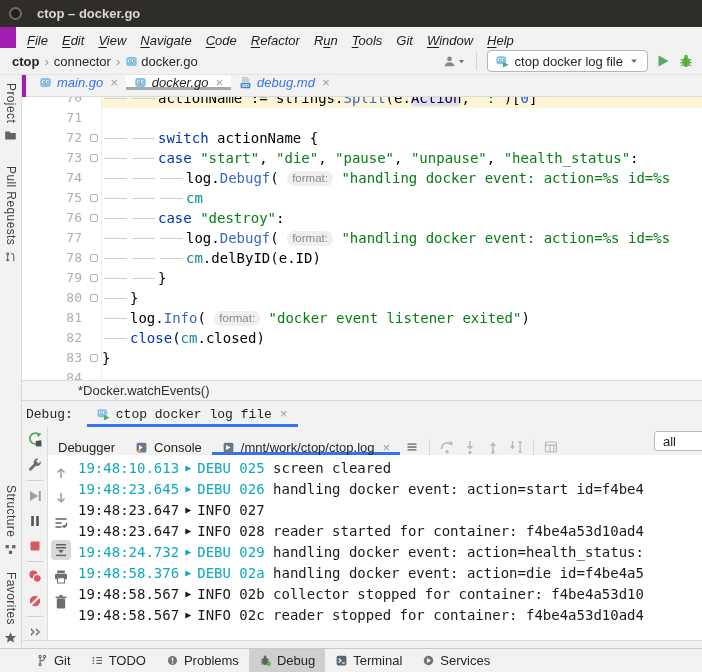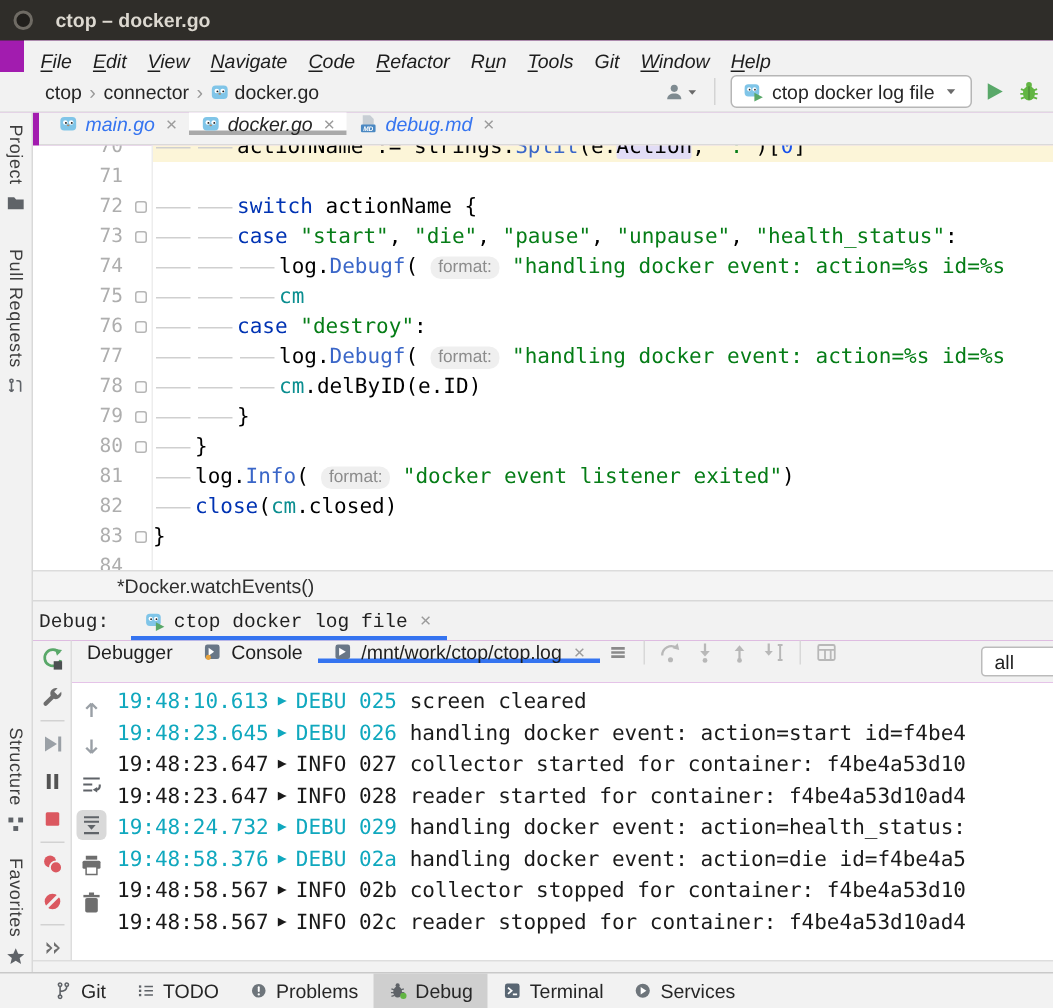--- a/index.html
+++ b/index.html
@@ -18,21 +18,21 @@
   
   #menubar{position:absolute;left:16px;top:27px;right:0;height:21px;background:#F2F2F2;display:flex;align-items:flex-end;padding-left:4px;font-style:italic;}
   .mitem{padding:0 7px;font-size:13px;color:#1d1d1d;}
   .mitem u{text-underline-offset:2px;}
 
   
   #navbar{position:absolute;left:0;top:48px;right:0;height:27px;background:#F2F2F2;border-bottom:1px solid #E3E3E3;
           display:flex;align-items:center;padding:0 8px 0 12px;}
   #crumbs{display:flex;align-items:center;gap:3px;flex:1;font-size:13px;}
   .crumb{color:#262626;}
-  .crumb.bold{font-weight:normal;margin-left:18px;}
+  .crumb.bold{font-weight:bold;}
   .crumb-sep{color:#9a9a9a;padding:0 2px;}
   #runbar{display:flex;align-items:center;gap:7px;}
   .vdiv{width:1px;height:18px;background:#D4D4D4;margin:0 3px;}
   #runcfg{display:flex;align-items:center;gap:6px;background:#fff;border:1px solid #B6B6B6;border-radius:4px;height:22px;padding:0 8px;font-size:13px;color:#262626;}
   #user-cluster{display:flex;align-items:center;gap:1px;}
 
   
   #stripe{position:absolute;left:0;top:75px;width:22px;height:573px;background:#F2F2F2;border-right:1px solid #D9D9D9;
           display:flex;flex-direction:column;justify-content:space-between;align-items:center;}
   #stripeTop,#stripeBottom{display:flex;flex-direction:column;align-items:center;}
@@ -83,21 +83,21 @@
 
   
   #dbgcol1{position:absolute;left:22px;top:427px;width:26px;height:213px;background:#F2F2F2;border-right:1px solid #DDDDDD;
            display:flex;flex-direction:column;align-items:center;padding-top:5px;gap:9px;}
   #dbgcol2{position:absolute;left:48px;top:455px;width:26px;height:185px;background:#fff;
            display:flex;flex-direction:column;align-items:center;padding-top:10px;gap:9px;}
   .hsep{width:16px;height:1px;background:#D2D2D2;margin:-2px 0;}
   .selic{background:#D9D9D9;border-radius:4px;padding:2px;width:20px;height:20px;}
 
   
-  #dbgtoolbar{position:absolute;left:48px;top:427px;right:0;height:28px;background:#F2F2F2;display:flex;align-items:flex-start;}
+  #dbgtoolbar{position:absolute;left:48px;top:427px;right:0;height:28px;background:#F2F2F2;display:flex;align-items:flex-end;}
   #dbg-tabs{display:flex;align-items:stretch;}
   .dtab{display:flex;align-items:center;gap:6px;padding:0 10px;font-size:13px;color:#1f1f1f;}
   .dtab.active{box-shadow:inset 0 -3px 0 var(--accent-blue,#3574F0);}
   #dbg-actions{display:flex;align-items:center;gap:7px;margin-left:4px;}
   .vsep{width:1px;height:16px;background:#D8D8D8;margin:0 2px;}
   #log-filter{margin-left:auto;margin-right:-4px;width:52px;height:20px;align-self:center;background:#fff;
               border:1px solid #BBBBBB;border-radius:3px;display:flex;align-items:center;padding-left:8px;font-size:13px;}
 
   
   #logarea{position:absolute;left:74px;top:455px;right:0;height:185px;background:#fff;overflow:hidden;padding:2px 0 0 4px;}
@@ -572,21 +572,21 @@
           <rect x="2.6" y="2.6" width="10.8" height="1.6"></rect>
           <rect x="6.3" y="1" width="3.4" height="1.8"></rect>
         </svg>
       </span>
     </div>
 
   <div id="logarea">
     <div id="log-lines">
         <div class="lrow"><span class="lt lvl-DEBU">19:48:10.613</span><span class="la lvl-DEBU"> ▶ </span><span class="lg lvl-DEBU">DEBU 025</span><span class="lm"> screen cleared</span></div>
         <div class="lrow"><span class="lt lvl-DEBU">19:48:23.645</span><span class="la lvl-DEBU"> ▶ </span><span class="lg lvl-DEBU">DEBU 026</span><span class="lm"> handling docker event: action=start id=f4be4</span></div>
-        <div class="lrow"><span class="lt lvl-INFO">19:48:23.647</span><span class="la lvl-INFO"> ▶ </span><span class="lg lvl-INFO">INFO 027</span><span class="lm"> collector started for container: f4be4a53d10</span></div>
+        <div class="lrow"><span class="lt lvl-INFO">19:48:23.647</span><span class="la lvl-INFO"> ▶ </span><span class="lg lvl-INFO">INFO 027</span></div>
         <div class="lrow"><span class="lt lvl-INFO">19:48:23.647</span><span class="la lvl-INFO"> ▶ </span><span class="lg lvl-INFO">INFO 028</span><span class="lm"> reader started for container: f4be4a53d10ad4</span></div>
         <div class="lrow"><span class="lt lvl-DEBU">19:48:24.732</span><span class="la lvl-DEBU"> ▶ </span><span class="lg lvl-DEBU">DEBU 029</span><span class="lm"> handling docker event: action=health_status:</span></div>
         <div class="lrow"><span class="lt lvl-DEBU">19:48:58.376</span><span class="la lvl-DEBU"> ▶ </span><span class="lg lvl-DEBU">DEBU 02a</span><span class="lm"> handling docker event: action=die id=f4be4a5</span></div>
         <div class="lrow"><span class="lt lvl-INFO">19:48:58.567</span><span class="la lvl-INFO"> ▶ </span><span class="lg lvl-INFO">INFO 02b</span><span class="lm"> collector stopped for container: f4be4a53d10</span></div>
         <div class="lrow"><span class="lt lvl-INFO">19:48:58.567</span><span class="la lvl-INFO"> ▶ </span><span class="lg lvl-INFO">INFO 02c</span><span class="lm"> reader stopped for container: f4be4a53d10ad4</span></div>
       </div>
   </div>
 
   <div id="bottomstrip"></div>
 

